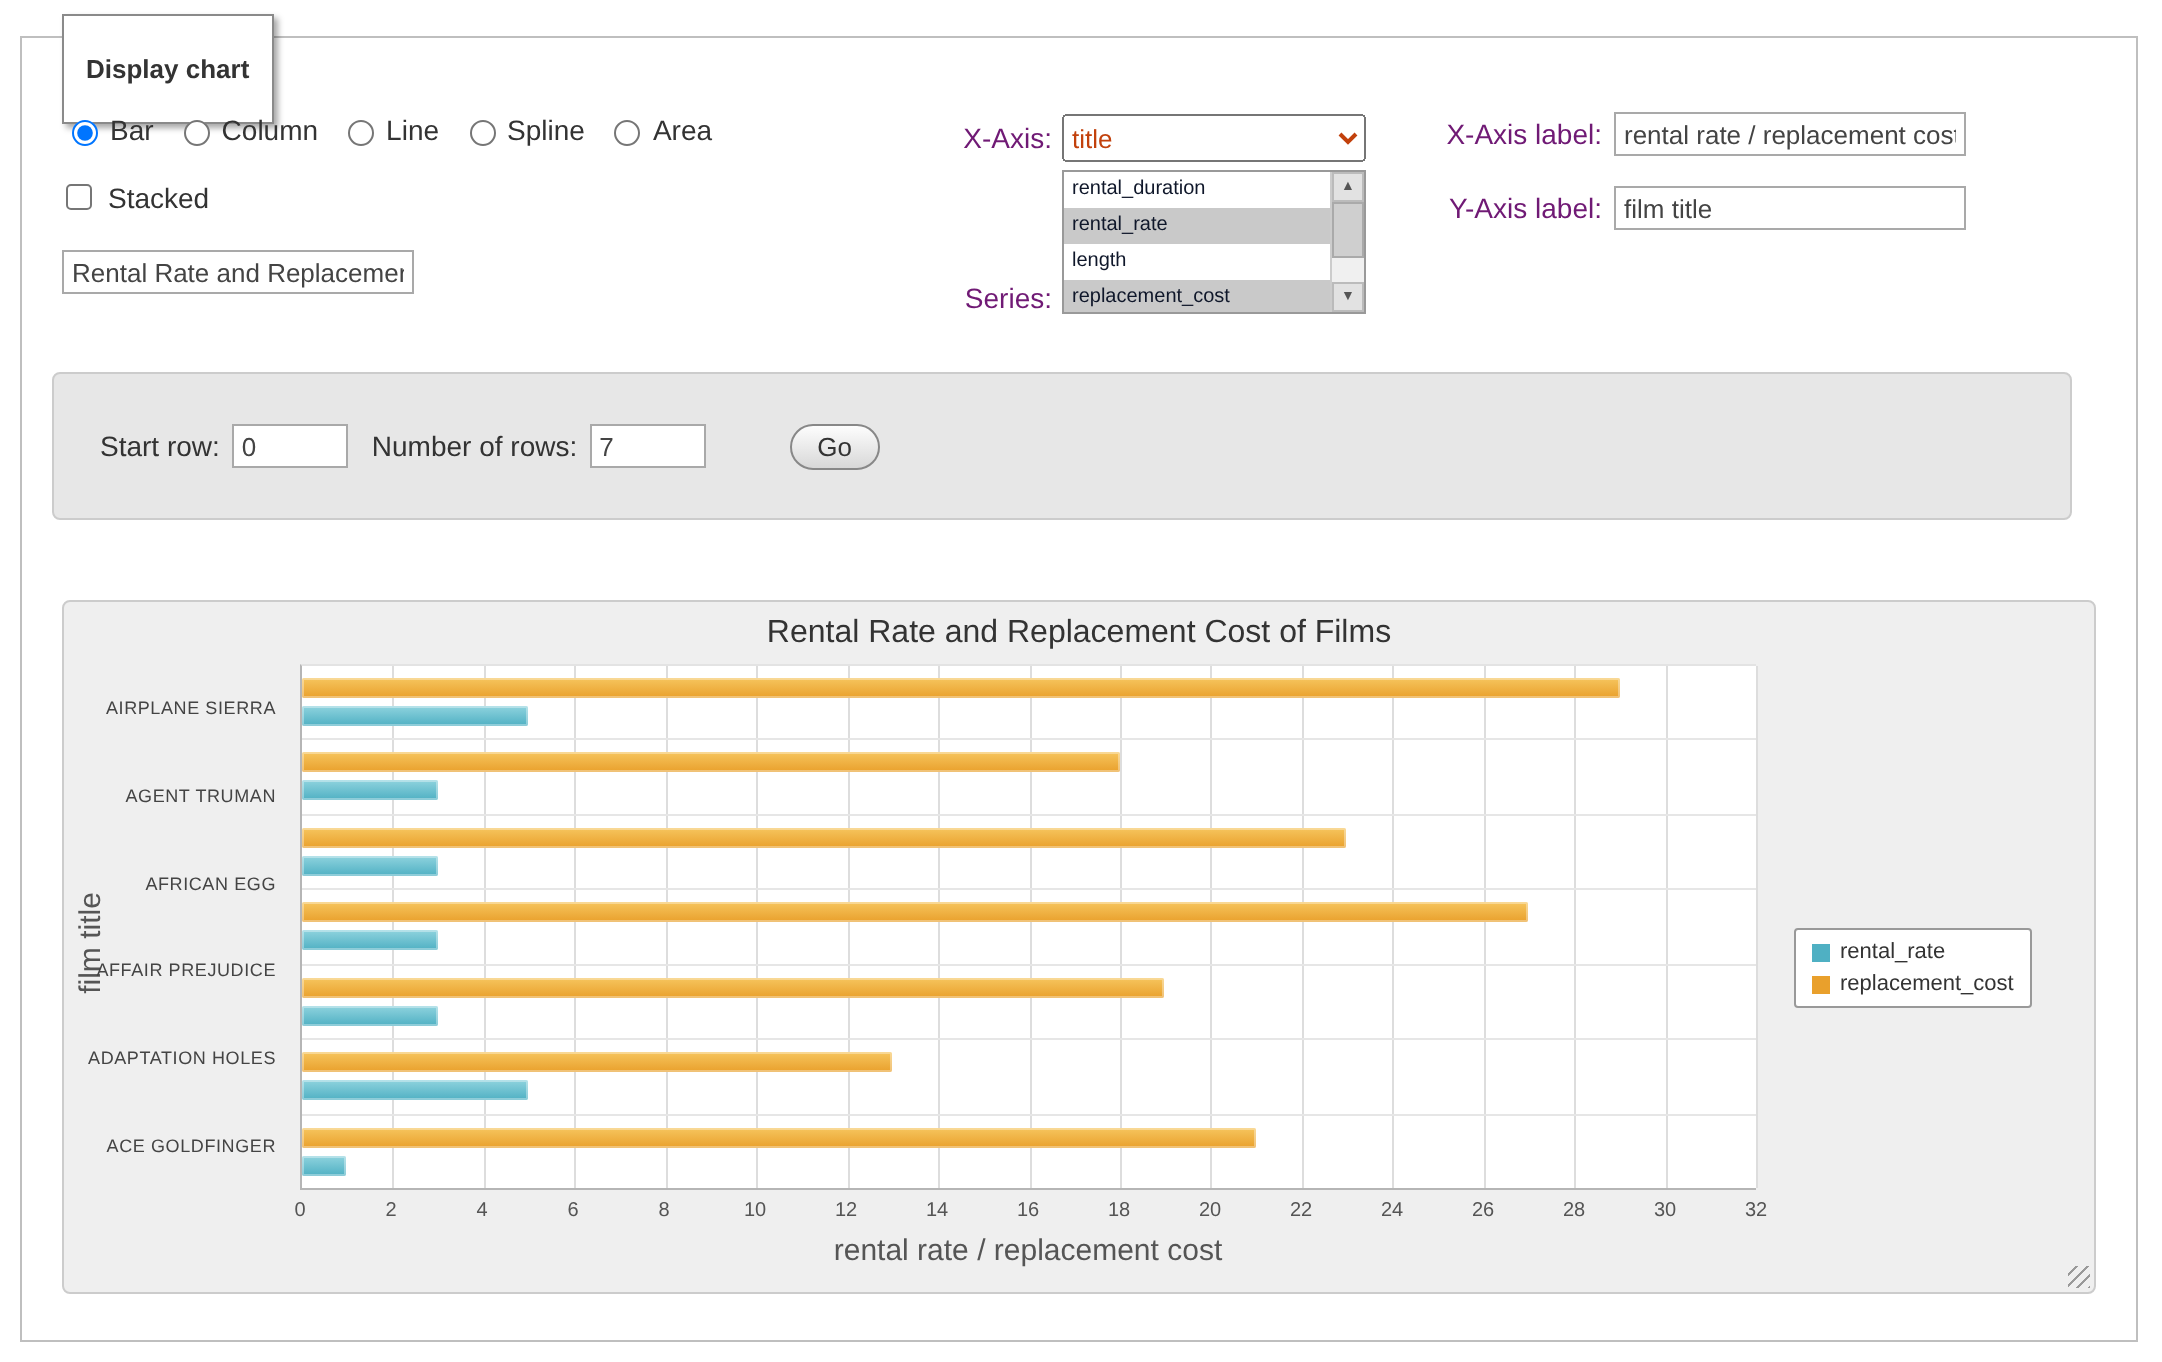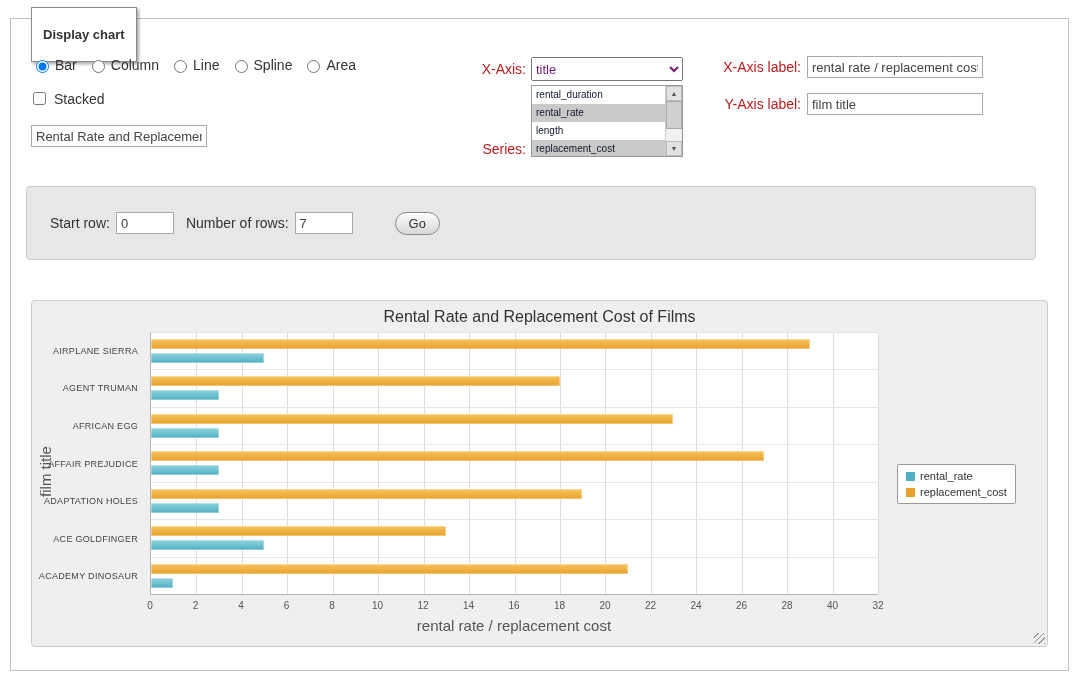--- a/index.html
+++ b/index.html
@@ -15,28 +15,28 @@
   .radio-row { position:absolute; left:20px; top:38px; display:flex; gap:10px; align-items:flex-end;
                font-size:14px; color:#333; }
   .radio-row label { display:flex; align-items:center; gap:3px; }
   .stacked-row { position:absolute; left:18px; top:70px; display:flex; align-items:center; gap:5px;
                  font-size:14px; color:#333; }
 
   input.text { border:1px solid #a9a9a9; padding:2px 4px; font-size:13px; color:#444;
                font-family:inherit; height:22px; background:#fff; }
   .title-input { position:absolute; left:20px; top:106px; width:176px; }
 
-  .form-label { position:absolute; font-size:14px; color:#b91c1c; text-align:right; }
+  .form-label { position:absolute; font-size:14px; color:#701a75; text-align:right; }
   .xaxis-label  { left:380px; top:42px;  width:135px; }
   .series-label { left:380px; top:122px; width:135px; }
   .xlab-label   { left:676px; top:40px;  width:114px; }
   .ylab-label   { left:676px; top:77px;  width:114px; }
 
   .xaxis-select { position:absolute; left:520px; top:38px; width:152px; height:24px;
-                  font-size:13px; font-family:inherit; color:#701a75; }
+                  font-size:13px; font-family:inherit; color:#c2410c; }
 
   .series-box { position:absolute; left:520px; top:66px; width:152px; height:72px;
                 border:1px solid #999; background:#fff; overflow:hidden; }
   .series-opts { position:absolute; left:0; top:0; right:17px; bottom:0; }
   .sopt { height:18px; line-height:18px; padding-left:4px; font-size:10px; color:#0f172a;
           white-space:nowrap; overflow:hidden; }
   .sopt.sel { background:#c9c9c9; }
   .sscroll { position:absolute; right:0; top:0; bottom:0; width:17px; background:#f0f0f0;
              border-left:1px solid #ccc; }
   .sarrow { position:absolute; left:0; width:16px; height:15px; background:#e2e2e2; border:1px solid #bbb;
@@ -159,21 +159,20 @@
   <div class="chart-panel">
     <div class="chart-title">Rental Rate and Replacement Cost of Films</div>
     <div class="y-title">film title</div>
     <div class="cat-labels">
         <div class="cat">AIRPLANE SIERRA</div>
         <div class="cat">AGENT TRUMAN</div>
         <div class="cat">AFRICAN EGG</div>
         <div class="cat">AFFAIR PREJUDICE</div>
         <div class="cat">ADAPTATION HOLES</div>
         <div class="cat">ACE GOLDFINGER</div>
-        <div class="cat">ACADEMY DINOSAUR</div>
       </div>
     <div class="plot">
       <div>
           <div class="vgrid" style="left: 6.25%;"></div>
           <div class="vgrid" style="left: 12.5%;"></div>
           <div class="vgrid" style="left: 18.75%;"></div>
           <div class="vgrid" style="left: 25%;"></div>
           <div class="vgrid" style="left: 31.25%;"></div>
           <div class="vgrid" style="left: 37.5%;"></div>
           <div class="vgrid" style="left: 43.75%;"></div>
@@ -227,21 +226,21 @@
         <span class="xtick" style="left: 31.25%;">10</span>
         <span class="xtick" style="left: 37.5%;">12</span>
         <span class="xtick" style="left: 43.75%;">14</span>
         <span class="xtick" style="left: 50%;">16</span>
         <span class="xtick" style="left: 56.25%;">18</span>
         <span class="xtick" style="left: 62.5%;">20</span>
         <span class="xtick" style="left: 68.75%;">22</span>
         <span class="xtick" style="left: 75%;">24</span>
         <span class="xtick" style="left: 81.25%;">26</span>
         <span class="xtick" style="left: 87.5%;">28</span>
-        <span class="xtick" style="left: 93.75%;">40</span>
+        <span class="xtick" style="left: 93.75%;">30</span>
         <span class="xtick" style="left: 100%;">32</span>
       </div>
     <div class="x-title">rental rate / replacement cost</div>
     <div class="chart-legend">
         <div class="legitem">
           <span class="sw" style="background: rgb(79, 176, 195);"></span>
           <span>rental_rate</span>
         </div>
         <div class="legitem">
           <span class="sw" style="background: rgb(233, 160, 44);"></span>

